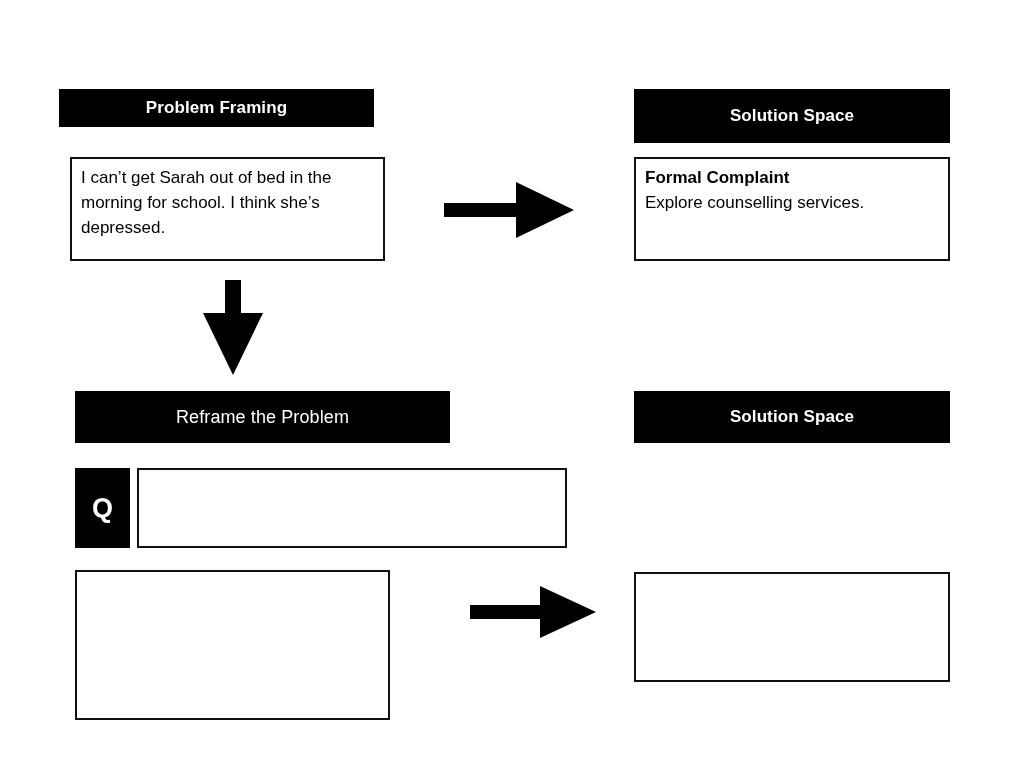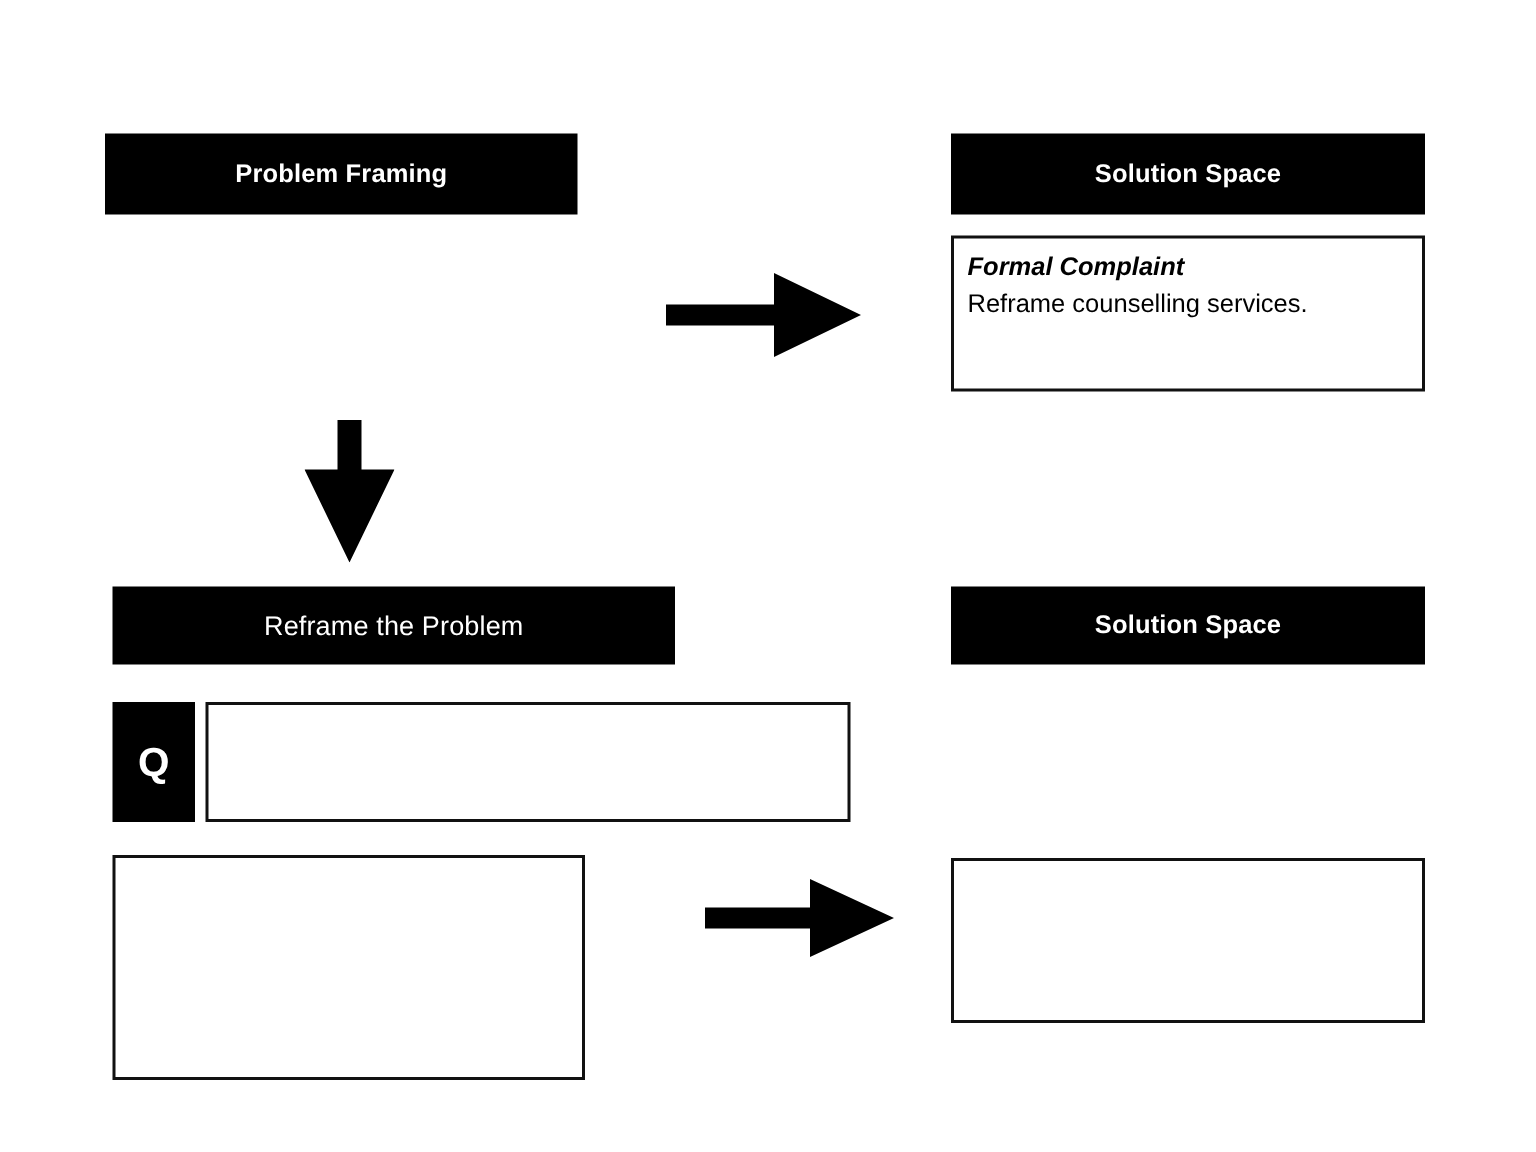--- a/index.html
+++ b/index.html
@@ -54,21 +54,20 @@
     left: 9px;
     right: 7px;
     top: 6px;
     font-size: 17px;
     line-height: 25px;
     color: #000000;
   }
   .box-text .lead {
     font-weight: bold;
     display: block;
-    font-style: italic;
   }
   .box-text .body {
     font-weight: normal;
     display: block;
   }
 
   
   .q-marker {
     position: absolute;
     background: #000000;
@@ -87,29 +86,32 @@
   }
   .arrow svg {
     display: block;
   }
 </style>
 </head>
 <body>
 
 <div class="canvas">
 
-  <div class="header-bar bold" style="left:70px; top:89px; width:315px; height:54px;">Problem Framing</div>
+  <div class="header-bar bold" style="left:59px; top:89px; width:315px; height:38px;">Problem Framing</div>
 
+  <div class="box" style="left:70px; top:157px; width:315px; height:104px;">
+    <div class="box-text">I can’t get Sarah out of bed in the morning for school. I think she’s depressed.</div>
+  </div>
 
   <div class="header-bar bold" style="left:634px; top:89px; width:316px; height:54px;">Solution Space</div>
 
   <div class="box" style="left:634px; top:157px; width:316px; height:104px;">
     <div class="box-text">
       <span class="lead">Formal Complaint</span>
-      <span class="body">Reframe counselling services.</span>
+      <span class="body">Explore counselling services.</span>
     </div>
   </div>
 
   <div class="arrow" style="left:444px; top:182px;">
     <svg width="130" height="56" viewBox="0 0 130 56">
       <path d="M0 21 L72 21 L72 0 L130 28 L72 56 L72 35 L0 35 Z" fill="#000000"></path>
     </svg>
   </div>
 
   <div class="arrow" style="left:203px; top:280px;">

